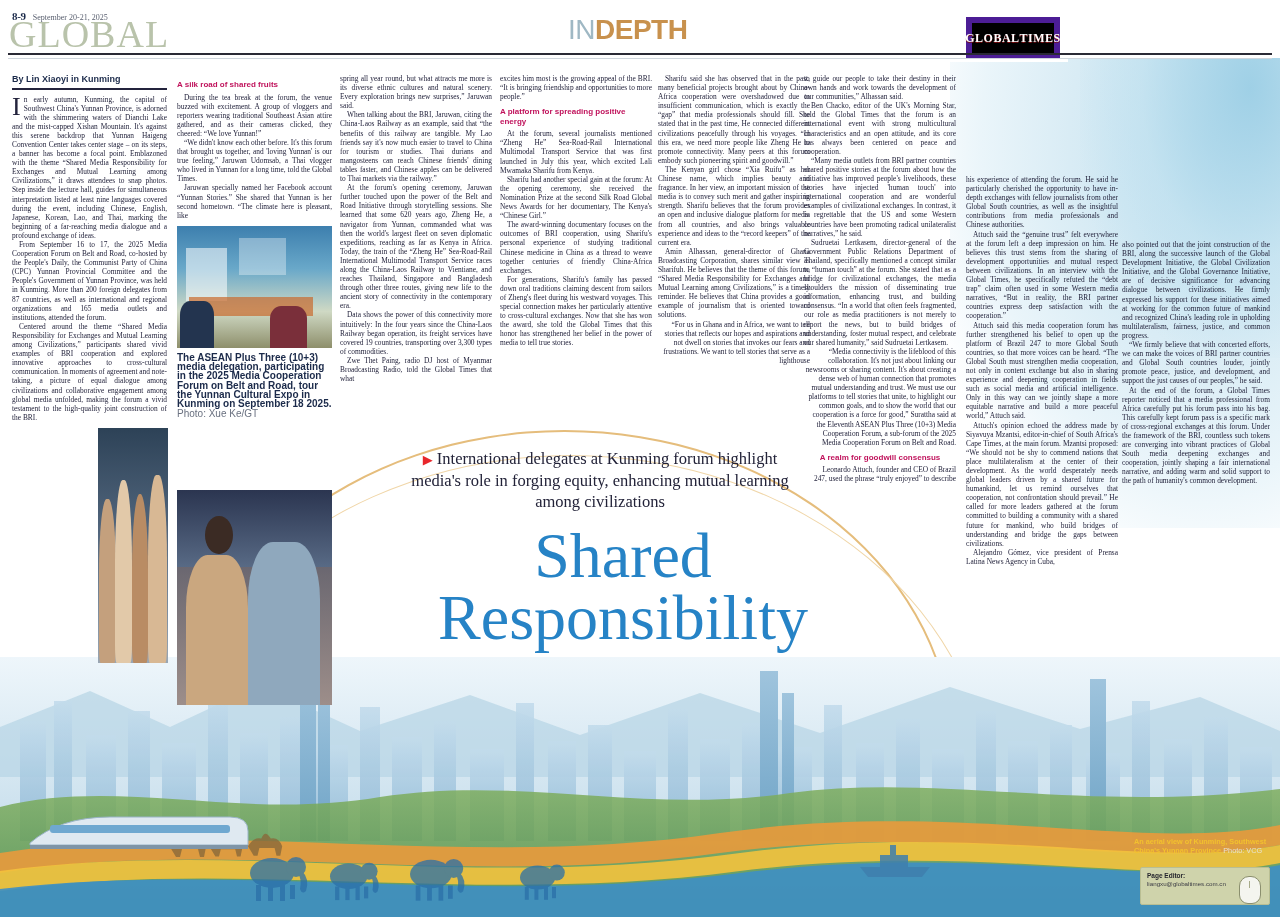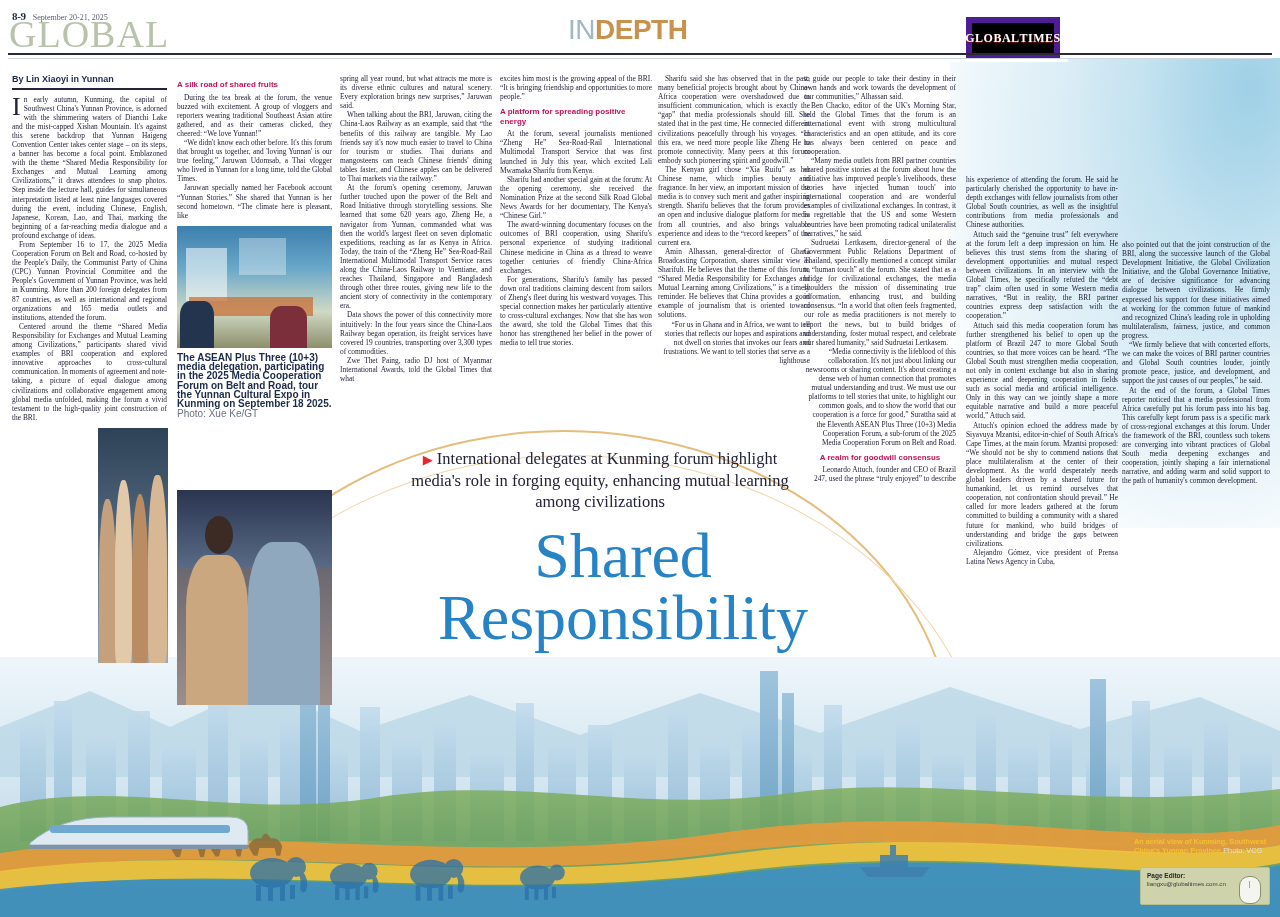--- a/index.html
+++ b/index.html
@@ -263,21 +263,21 @@
     <div class="gtlogo">
       <div class="l1">GLOBAL</div>
       <div class="bar"></div>
       <div class="l2">TIMES</div>
     </div>
     <div class="rule"></div>
     <div class="rule2"></div>
   </div>
 
   <div class="col" style="left:12px;width:155px;">
-    <div class="byline">By Lin Xiaoyi in Yunnan</div>
+    <div class="byline">By Lin Xiaoyi in Kunming</div>
     <div class="bylinerule"></div>
     <p class="drop noindent">In early autumn, Kunming, the capital of Southwest China's Yunnan Province, is adorned with the shimmering waters of Dianchi Lake and the mist-capped Xishan Mountain. It's against this serene backdrop that Yunnan Haigeng Convention Center takes center stage – on its steps, a banner has become a focal point. Emblazoned with the theme “Shared Media Responsibility for Exchanges and Mutual Learning among Civilizations,” it draws attendees to snap photos. Step inside the lecture hall, guides for simultaneous interpretation listed at least nine languages covered during the event, including Chinese, English, Japanese, Korean, Lao, and Thai, marking the beginning of a far-reaching media dialogue and a profound exchange of ideas.</p>
     <p>From September 16 to 17, the 2025 Media Cooperation Forum on Belt and Road, co-hosted by the People's Daily, the Communist Party of China (CPC) Yunnan Provincial Committee and the People's Government of Yunnan Province, was held in Kunming. More than 200 foreign delegates from 87 countries, as well as international and regional organizations and 165 media outlets and institutions, attended the forum.</p>
     <p>Centered around the theme “Shared Media Responsibility for Exchanges and Mutual Learning among Civilizations,” participants shared vivid examples of BRI cooperation and explored innovative approaches to cross-cultural communication. In moments of agreement and note-taking, a picture of equal dialogue among civilizations and collaborative engagement among global media unfolded, making the forum a vivid testament to the high-quality joint construction of the BRI.</p>
   </div>
   <div class="photo ph-group" style="position:absolute;left:98px;top:428px;width:70px;height:235px;z-index:11;">
     <div class="g ga"></div>
       <div class="g gb"></div>
       <div class="g gc"></div>
       <div class="g gd"></div>
@@ -305,21 +305,21 @@
       <div class="m2"></div>
       <div class="m3"></div>
       <div class="m4"></div>
   </div>
 
   <div class="col" style="left:340px;width:152px;">
     <p class="noindent">spring all year round, but what attracts me more is its diverse ethnic cultures and natural scenery. Every exploration brings new surprises,” Jaruwan said.</p>
     <p>When talking about the BRI, Jaruwan, citing the China-Laos Railway as an example, said that “the benefits of this railway are tangible. My Lao friends say it's now much easier to travel to China for tourism or studies. Thai durians and mangosteens can reach Chinese friends' dining tables faster, and Chinese apples can be delivered to Thai markets via the railway.”</p>
     <p>At the forum's opening ceremony, Jaruwan further touched upon the power of the Belt and Road Initiative through storytelling sessions. She learned that some 620 years ago, Zheng He, a navigator from Yunnan, commanded what was then the world's largest fleet on seven diplomatic expeditions, reaching as far as Kenya in Africa. Today, the train of the “Zheng He” Sea-Road-Rail International Multimodal Transport Service races along the China-Laos Railway to Vientiane, and reaches Thailand, Singapore and Bangladesh through other three routes, giving new life to the ancient story of connectivity in the contemporary era.</p>
     <p>Data shows the power of this connectivity more intuitively: In the four years since the China-Laos Railway began operation, its freight services have covered 19 countries, transporting over 3,300 types of commodities.</p>
-    <p>Zwe Thet Paing, radio DJ host of Myanmar International Awards, told the Global Times that what</p>
+    <p>Zwe Thet Paing, radio DJ host of Myanmar Broadcasting Radio, told the Global Times that what</p>
   </div>
 
   <div class="col" style="left:500px;width:152px;">
     <p class="noindent">excites him most is the growing appeal of the BRI. “It is bringing friendship and opportunities to more people.”</p>
     <div class="subhead">A platform for spreading positive energy</div>
     <p>At the forum, several journalists mentioned “Zheng He” Sea-Road-Rail International Multimodal Transport Service that was first launched in July this year, which excited Lali Mwamaka Sharifu from Kenya.</p>
     <p>Sharifu had another special gain at the forum: At the opening ceremony, she received the Nomination Prize at the second Silk Road Global News Awards for her documentary, The Kenya's “Chinese Girl.”</p>
     <p>The award-winning documentary focuses on the outcomes of BRI cooperation, using Sharifu's personal experience of studying traditional Chinese medicine in China as a thread to weave together centuries of friendly China-Africa exchanges.</p>
     <p>For generations, Sharifu's family has passed down oral traditions claiming descent from sailors of Zheng's fleet during his westward voyages. This special connection makes her particularly attentive to cross-cultural exchanges. Now that she has won the award, she told the Global Times that this honor has strengthened her belief in the power of media to tell true stories.</p>
   </div>

